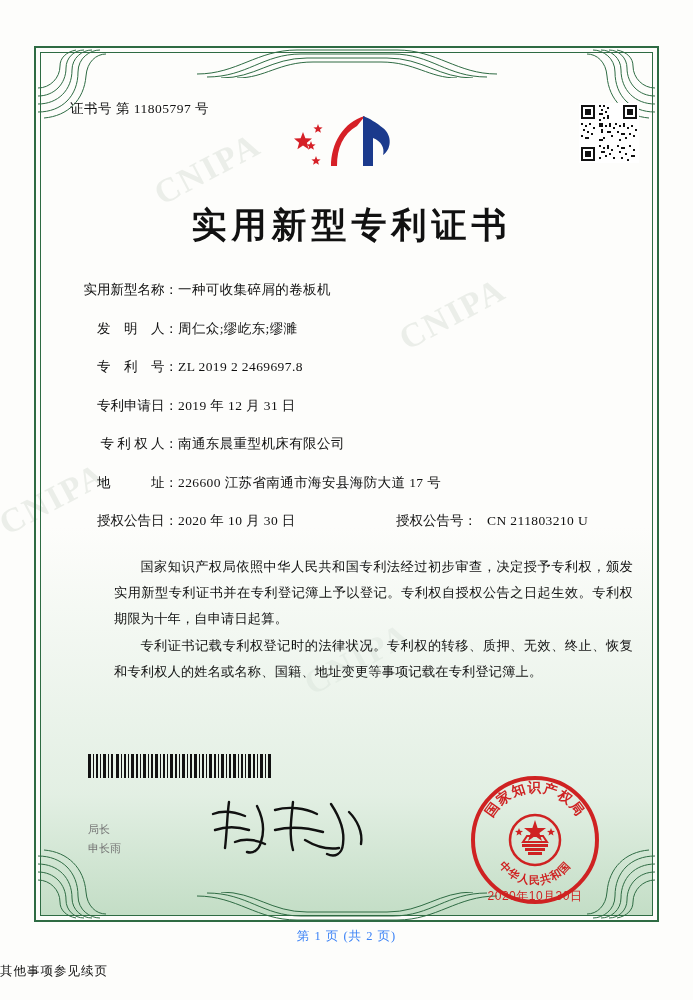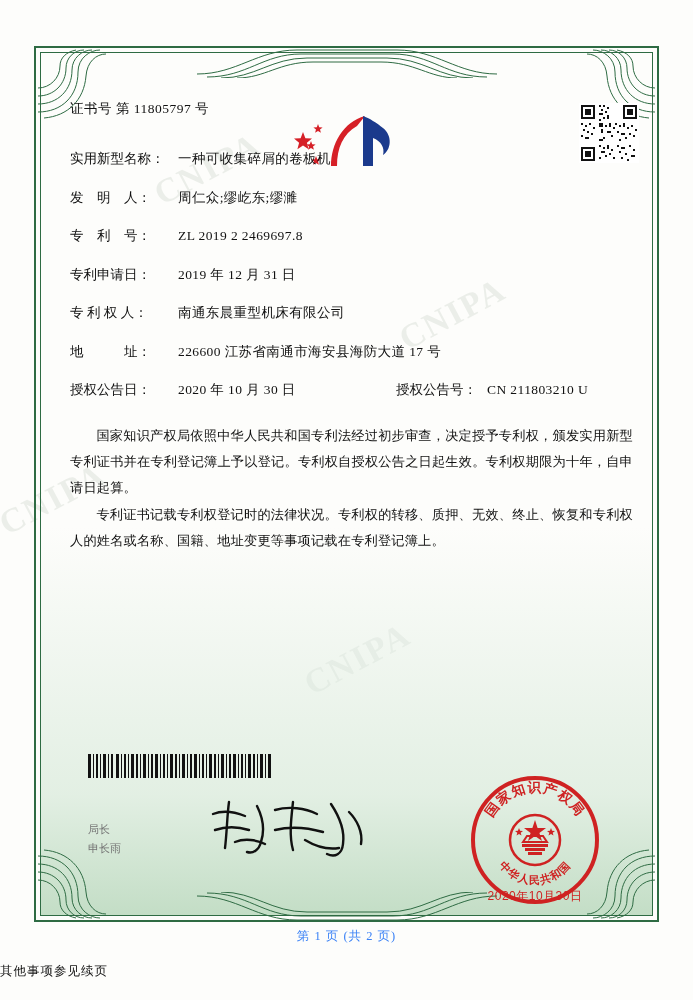--- a/index.html
+++ b/index.html
@@ -156,20 +156,21 @@
   .row {
     display: flex;
     align-items: baseline;
     margin-bottom: 25px;
   }
   .row .label {
     width: 108px;
     flex: 0 0 108px;
     letter-spacing: 0px;
     white-space: nowrap;
+    text-align: right;
   }
   .row .value {
     flex: 1;
     letter-spacing: 0.4px;
   }
   .row .label2 {
     flex: 0 0 auto;
     margin-left: 18px;
     margin-right: 10px;
     white-space: nowrap;
@@ -182,20 +183,21 @@
   .row.split .value { flex: 0 0 200px; }
 
   .para {
     margin-top: 26px;
     font-size: 13.2px;
     line-height: 2.0;
     text-indent: 2em;
     text-align: justify;
     color: #111;
     letter-spacing: 0.2px;
+    margin-left: 44px;
   }
   .para.second { margin-top: 0; }
 
   
   .barcode {
     position: absolute;
     left: 88px;
     top: 754px;
     width: 186px;
     height: 24px;
@@ -426,20 +428,21 @@
         <polygon points="29,48 30.2,51.2 33.6,51.4 31,53.5 31.9,56.8 29,55 26.1,56.8 27,53.5 24.4,51.4 27.8,51.2"></polygon>
         <polygon points="24,33 25.2,36.2 28.6,36.4 26,38.5 26.9,41.8 24,40 21.1,41.8 22,38.5 19.4,36.4 22.8,36.2"></polygon>
       </g>
     </svg>
   </div>
 
   <div class="content">
 
     <div class="cert-no">证书号 第 11805797 号</div>
 
+    <div class="title">实用新型专利证书</div>
 
     <div class="fields">
 
       <div class="row">
         <div class="label">实用新型名称：</div>
         <div class="value">一种可收集碎屑的卷板机</div>
       </div>
 
       <div class="row">
         <div class="label">发　明　人：</div>

